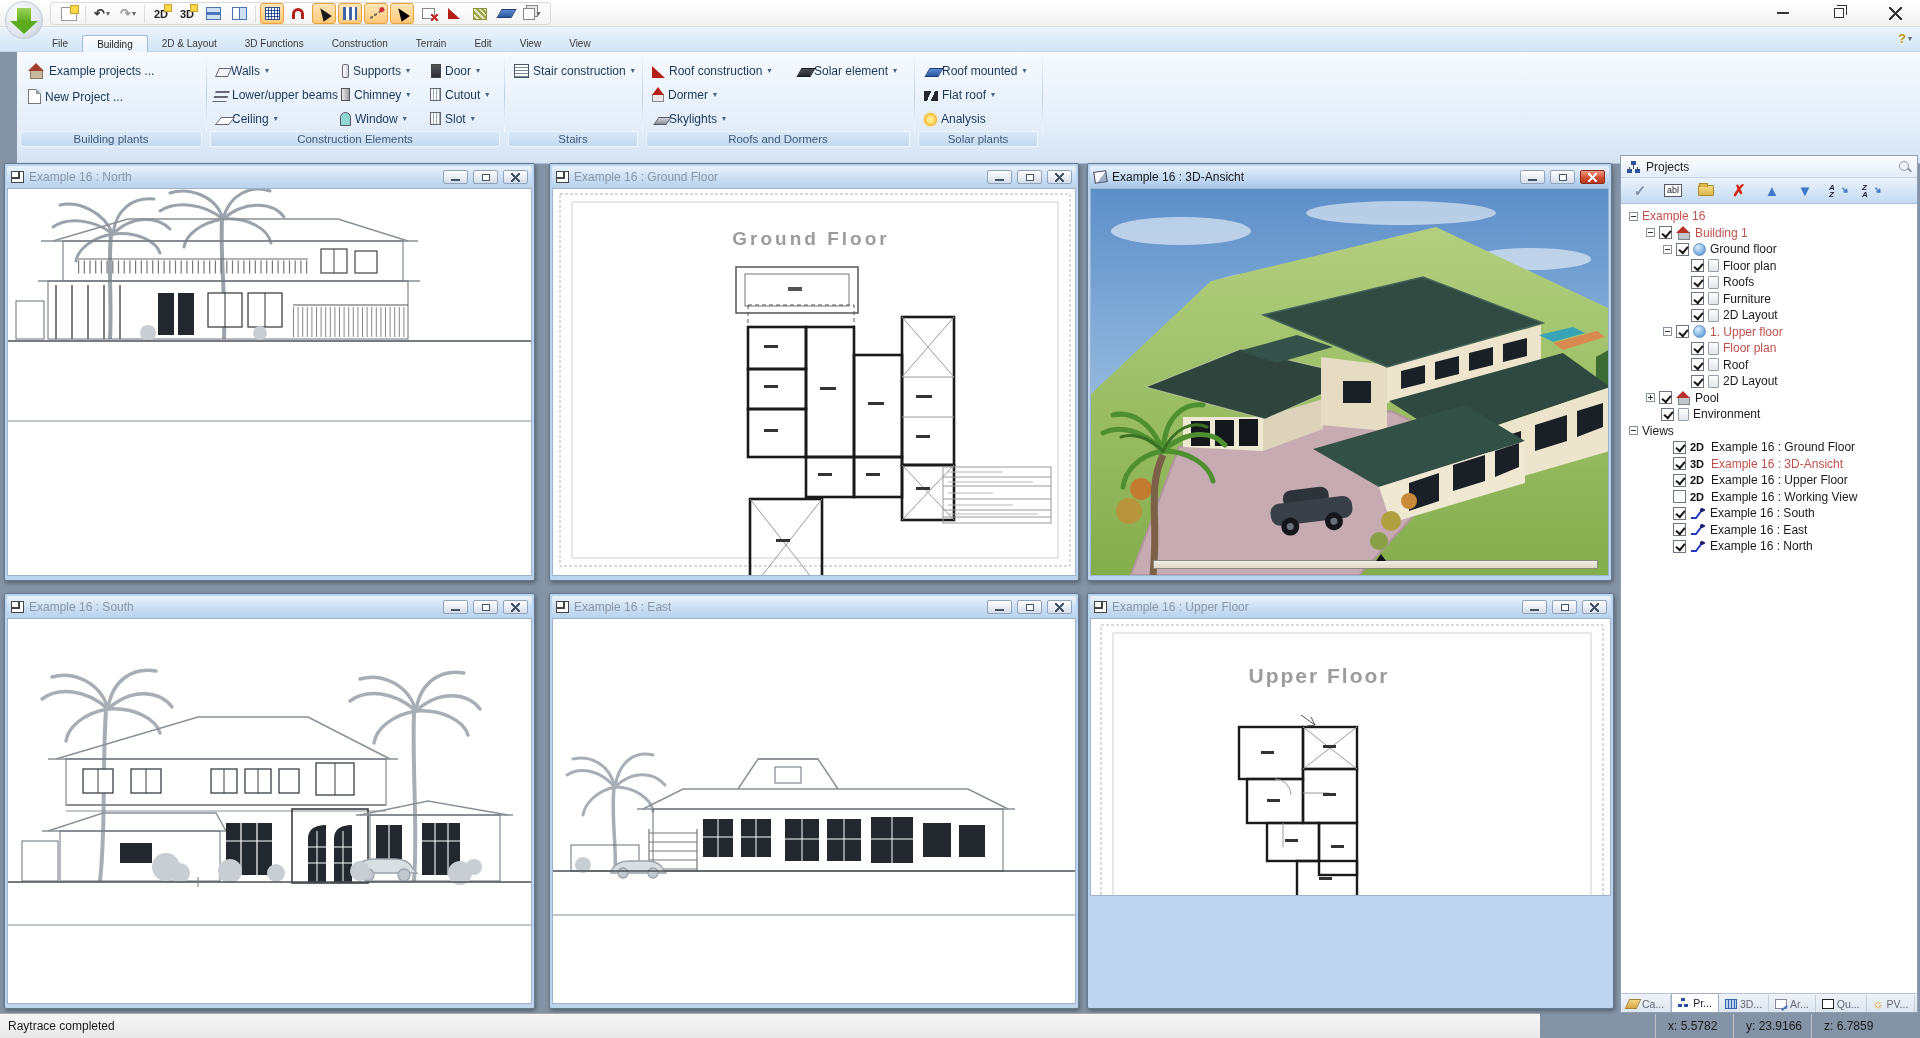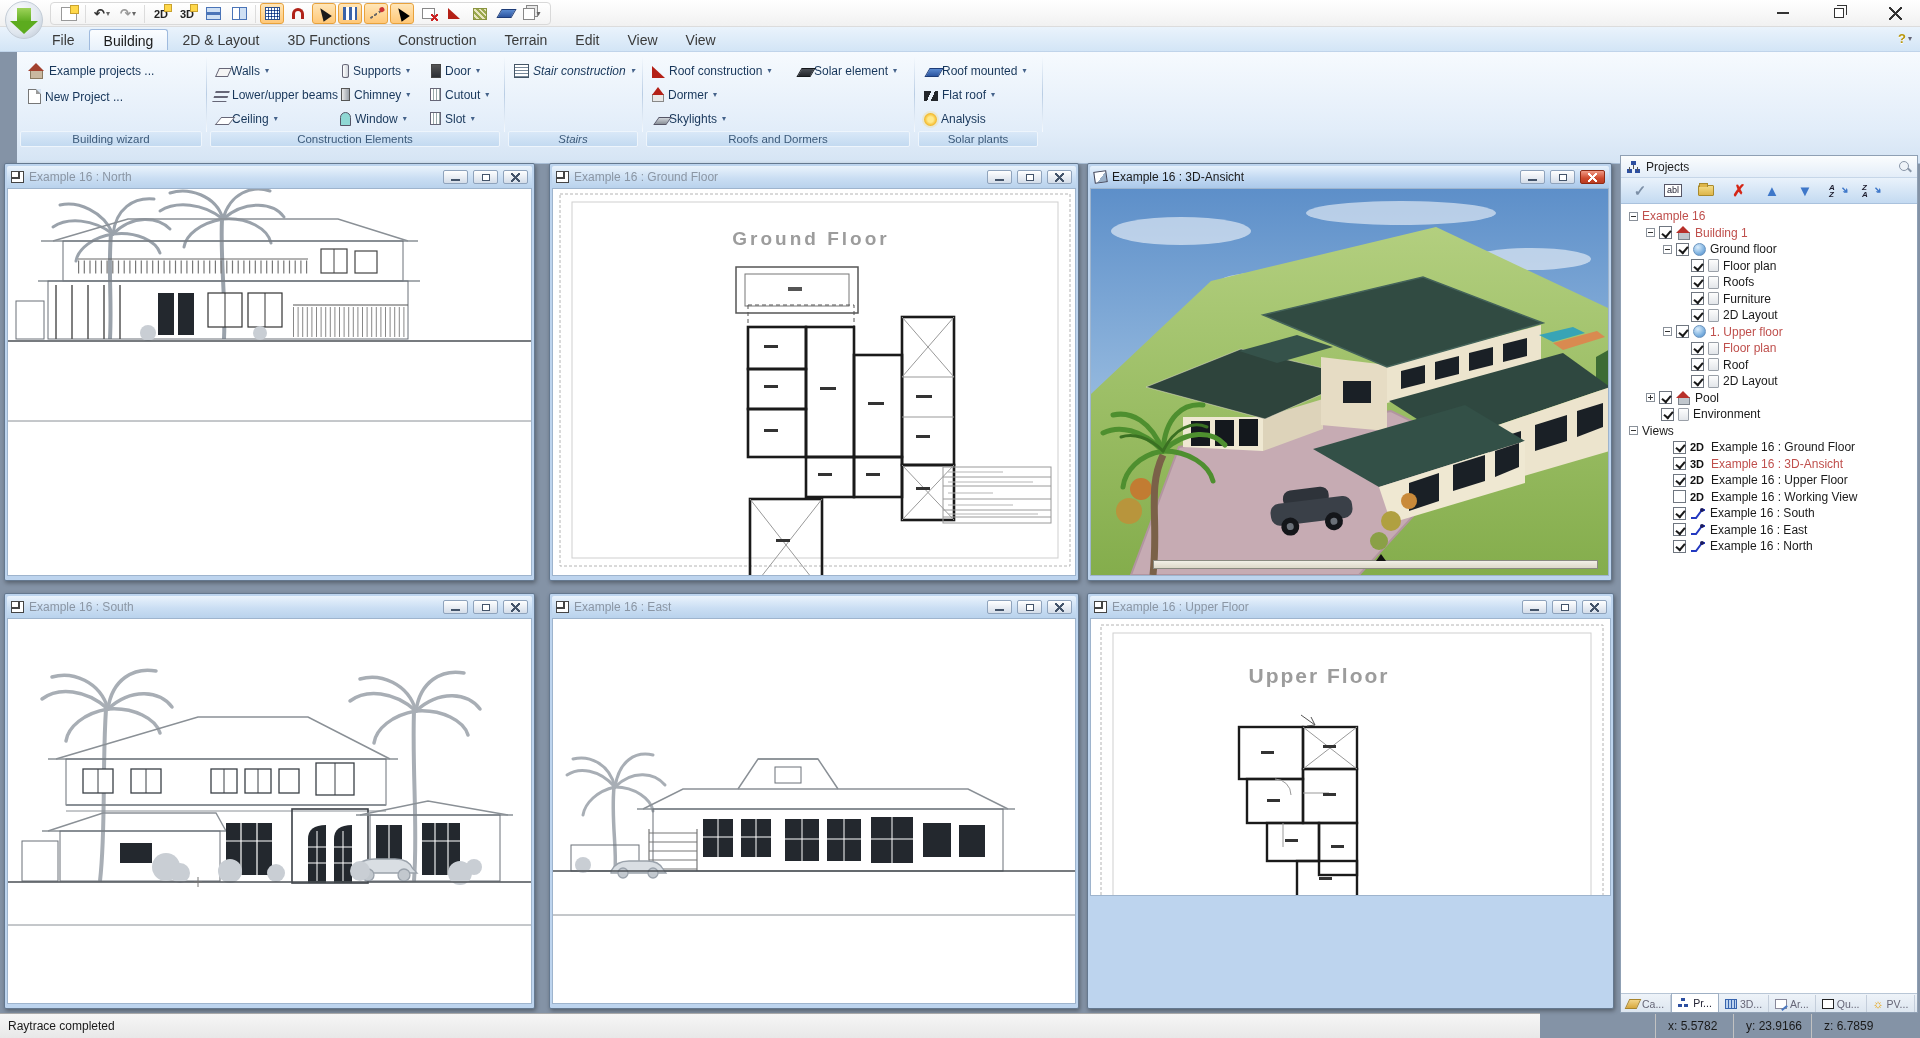--- a/index.html
+++ b/index.html
@@ -44,21 +44,21 @@
   .wcbtn{width:30px;height:18px;display:flex;align-items:center;justify-content:center;position:relative;}
   .wc-min{width:12px;height:2px;background:#333;}
   .wc-max{width:10px;height:10px;border:1.5px solid #333;position:relative;background:#fff;}
   .wc-max::before{content:"";position:absolute;left:2px;top:-4px;width:9px;height:9px;border:1.5px solid #333;border-bottom:none;border-left:none;}
   .wc-close{width:13px;height:13px;background:
     linear-gradient(45deg,transparent 45%,#333 45%,#333 55%,transparent 55%),
     linear-gradient(-45deg,transparent 45%,#333 45%,#333 55%,transparent 55%);}
 
   
   #menubar{left:0;top:27px;width:1920px;height:25px;background:linear-gradient(#eaf3fc,#d3e5f6);border-bottom:1px solid #c0d4ea;}
-  .mtab{position:relative;float:left;height:21px;margin-top:2px;padding:3px 14px 0;font-size:14px;color:#3a3a3a;border-radius:3px 3px 0 0;}
+  .mtab{position:relative;float:left;height:21px;margin-top:8px;padding:3px 14px 0;font-size:10px;color:#3a3a3a;border-radius:3px 3px 0 0;}
   .mtab.active{background:linear-gradient(#fbfdff,#e8f1fb);border:1px solid #9fbade;border-bottom:none;color:#1a1a1a;}
   #menuhelp{right:8px;top:31px;display:flex;align-items:center;gap:2px;}
   #menuhelp .q{font-weight:bold;color:#b8960a;font-size:13px;text-shadow:0 1px 0 #fff;}
   #menuhelp .dd{font-size:8px;color:#667;}
 
   
   #ribbon{left:17px;top:52px;width:1920px;height:112px;background:linear-gradient(#f6fafe,#e2edf9 70%,#d5e4f4);border-bottom:1px solid #a9bed6;}
   .rgroup{position:absolute;top:0;height:98px;}
   .rgsep{position:absolute;top:4px;width:1px;height:76px;background:linear-gradient(#f6fafe,#b9cde4,#f6fafe);}
   .rglabel{position:absolute;left:3px;right:3px;bottom:3px;height:16px;text-align:center;font-size:11.5px;color:#3c5a7a;
@@ -277,21 +277,21 @@
 
     <div class="rgroup" style="left:0;width:188px;">
       <div class="ritem" style="left:8px;top:8px;">
         <span class="ric ric-house"></span>
         <span class="rlabel">Example projects ...</span>
       </div>
       <div class="ritem" style="left:8px;top:34px;">
         <span class="ric ric-page"></span>
         <span class="rlabel">New Project ...</span>
       </div>
-      <div class="rglabel">Building wizard</div>
+      <div class="rglabel">Building plants</div>
     </div>
     <div class="rgsep" style="left:189px;"></div>
 
     <div class="rgroup" style="left:190px;width:296px;">
       <div class="ritem" style="left:4px;top:8px;">
           <span class="ric ric-wall"></span>
           <span class="rlabel">Walls</span>
           <span class="caret">▾</span>
         </div>
       <div class="ritem" style="left:4px;top:32px;">
@@ -331,21 +331,21 @@
         </div>
       <div class="ritem" style="left:218px;top:56px;">
           <span class="ric ric-cutout"></span>
           <span class="rlabel">Slot</span>
           <span class="caret">▾</span>
         </div>
       <div class="rglabel">Construction Elements</div>
     </div>
     <div class="rgsep" style="left:487px;"></div>
 
-    <div class="rgroup" style="left:488px;width:136px;font-style:italic;">
+    <div class="rgroup" style="left:488px;width:136px;">
       <div class="ritem" style="left:6px;top:8px;">
           <span class="ric ric-stair"></span>
           <span class="rlabel">Stair construction</span>
           <span class="caret">▾</span>
         </div>
       <div class="rglabel">Stairs</div>
     </div>
     <div class="rgsep" style="left:625px;"></div>
 
     <div class="rgroup" style="left:626px;width:270px;">

